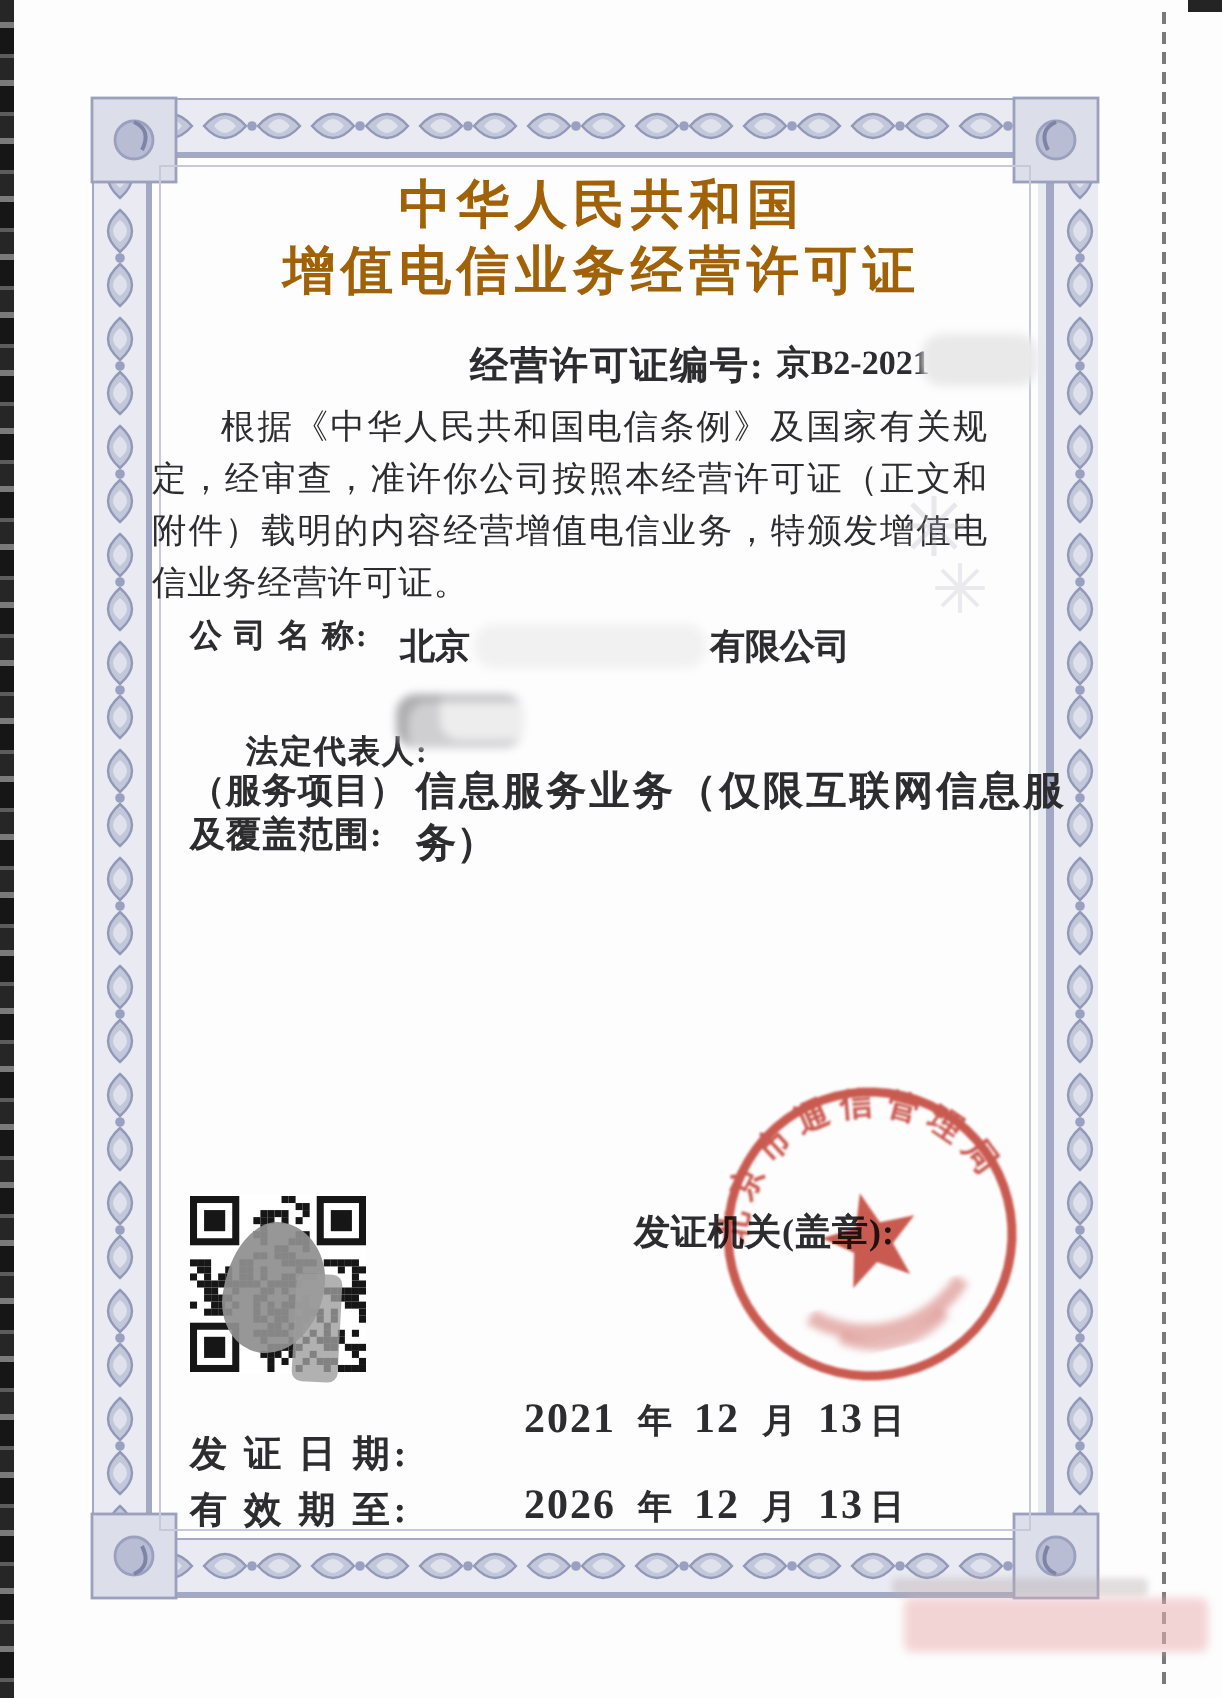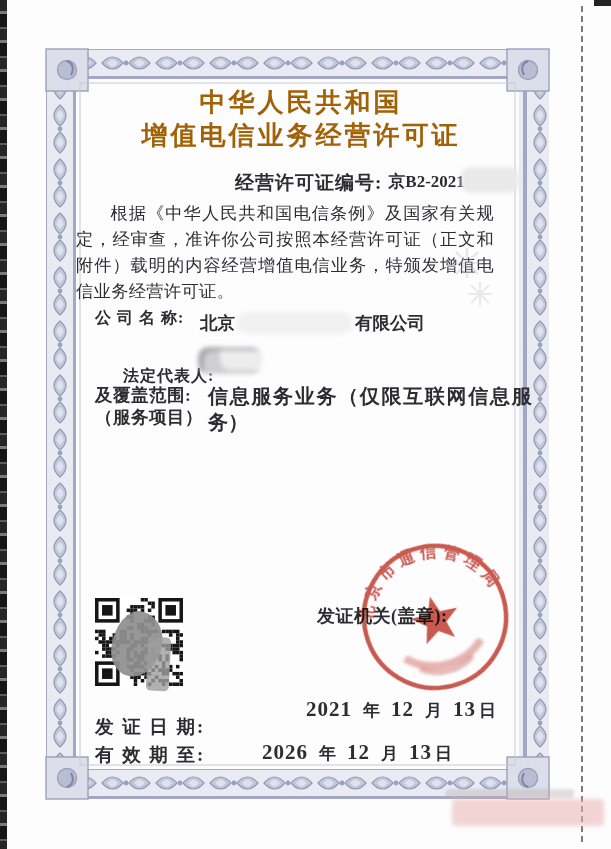--- a/index.html
+++ b/index.html
@@ -30,21 +30,21 @@
   .company-value{left:200px;top:311px;font-size:17.5px;font-weight:700;display:flex;align-items:center;}
   .legal-label{left:95px;top:366px;margin-left:28px;}
   .business-label{left:95px;top:385px;font-size:17.5px;font-weight:600;line-height:21.5px;letter-spacing:.5px;}
   .business-value{left:208px;top:384px;width:324px;font-size:20px;line-height:25.5px;
     font-weight:700;text-align:justify;letter-spacing:.3px;}
   .issuer-label{left:317px;top:604px;font-size:18px;font-weight:600;letter-spacing:.5px;z-index:1;}
   .date-label{font-size:18.5px;font-weight:600;letter-spacing:2px;}
   .issue-label{left:95px;top:714px;}
   .valid-label{left:95px;top:742px;}
   .date-value{display:flex;align-items:baseline;gap:11px;font-weight:600;}
-  .issue-value{left:262px;top:697px;margin-left:44px;}
+  .issue-value{left:262px;top:697px;}
   .valid-value{left:262px;top:740px;}
   .date-num{font-size:21px;letter-spacing:1px;}
   .date-unit{font-size:17px;}
   
   .blur-patch{background:#efefef;filter:blur(2px);border-radius:10px;z-index:2;}
   .blur-license{left:461px;top:167px;width:58px;height:26px;background:#e9e9ea;}
   .blur-company{width:116px;height:22px;margin:0 2px;display:inline-block;background:#f1f1f1;}
   .blur-legal{left:198px;top:347px;width:64px;height:27px;background:#ededee;
     box-shadow:inset 6px 4px 0 rgba(110,110,115,.35), inset 22px -4px 0 rgba(120,120,125,.25);}
   
@@ -152,22 +152,22 @@
 <div class="abs company-value">
   <span>北京</span>
   <span class="blur-patch blur-company"></span>
   <span>有限公司</span>
 </div>
 
 <div class="abs field-label legal-label">法定代表人:</div>
 <div class="abs blur-patch blur-legal"></div>
 
 <div class="abs business-label">
+  <div>（服务项目）</div>
   <div>及覆盖范围:</div>
-  <div>（服务项目）</div>
 </div>
 <div class="abs business-value">
   <div>信息服务业务（仅限互联网信息服务）</div>
 </div>
 
 <svg id="qr-svg" class="abs qr" viewBox="0 0 88 88">
     <g fill="#161616">
       <rect x="45.76" y="0.00" width="3.52" height="3.52"></rect>
       <rect x="49.28" y="0.00" width="3.52" height="3.52"></rect>
       <rect x="52.80" y="3.52" width="3.52" height="3.52"></rect>

